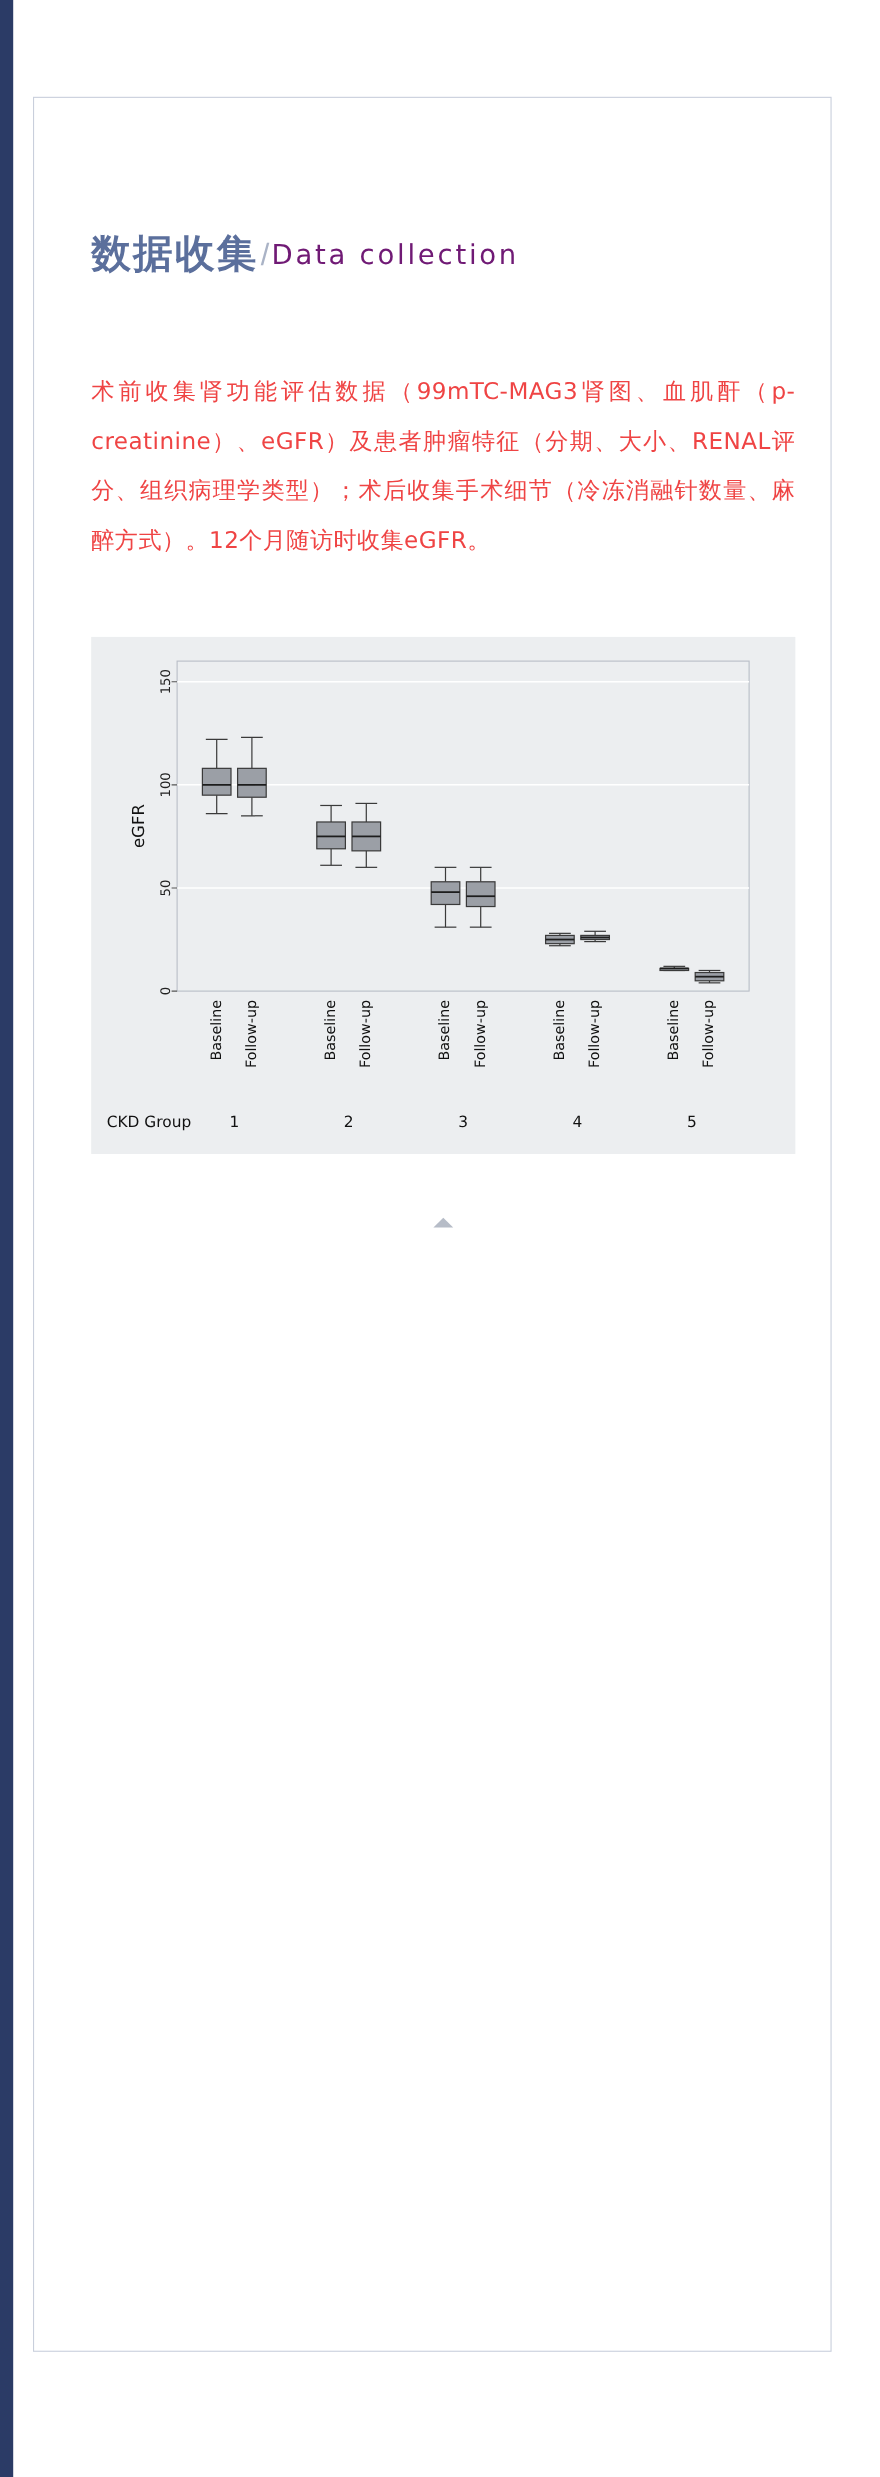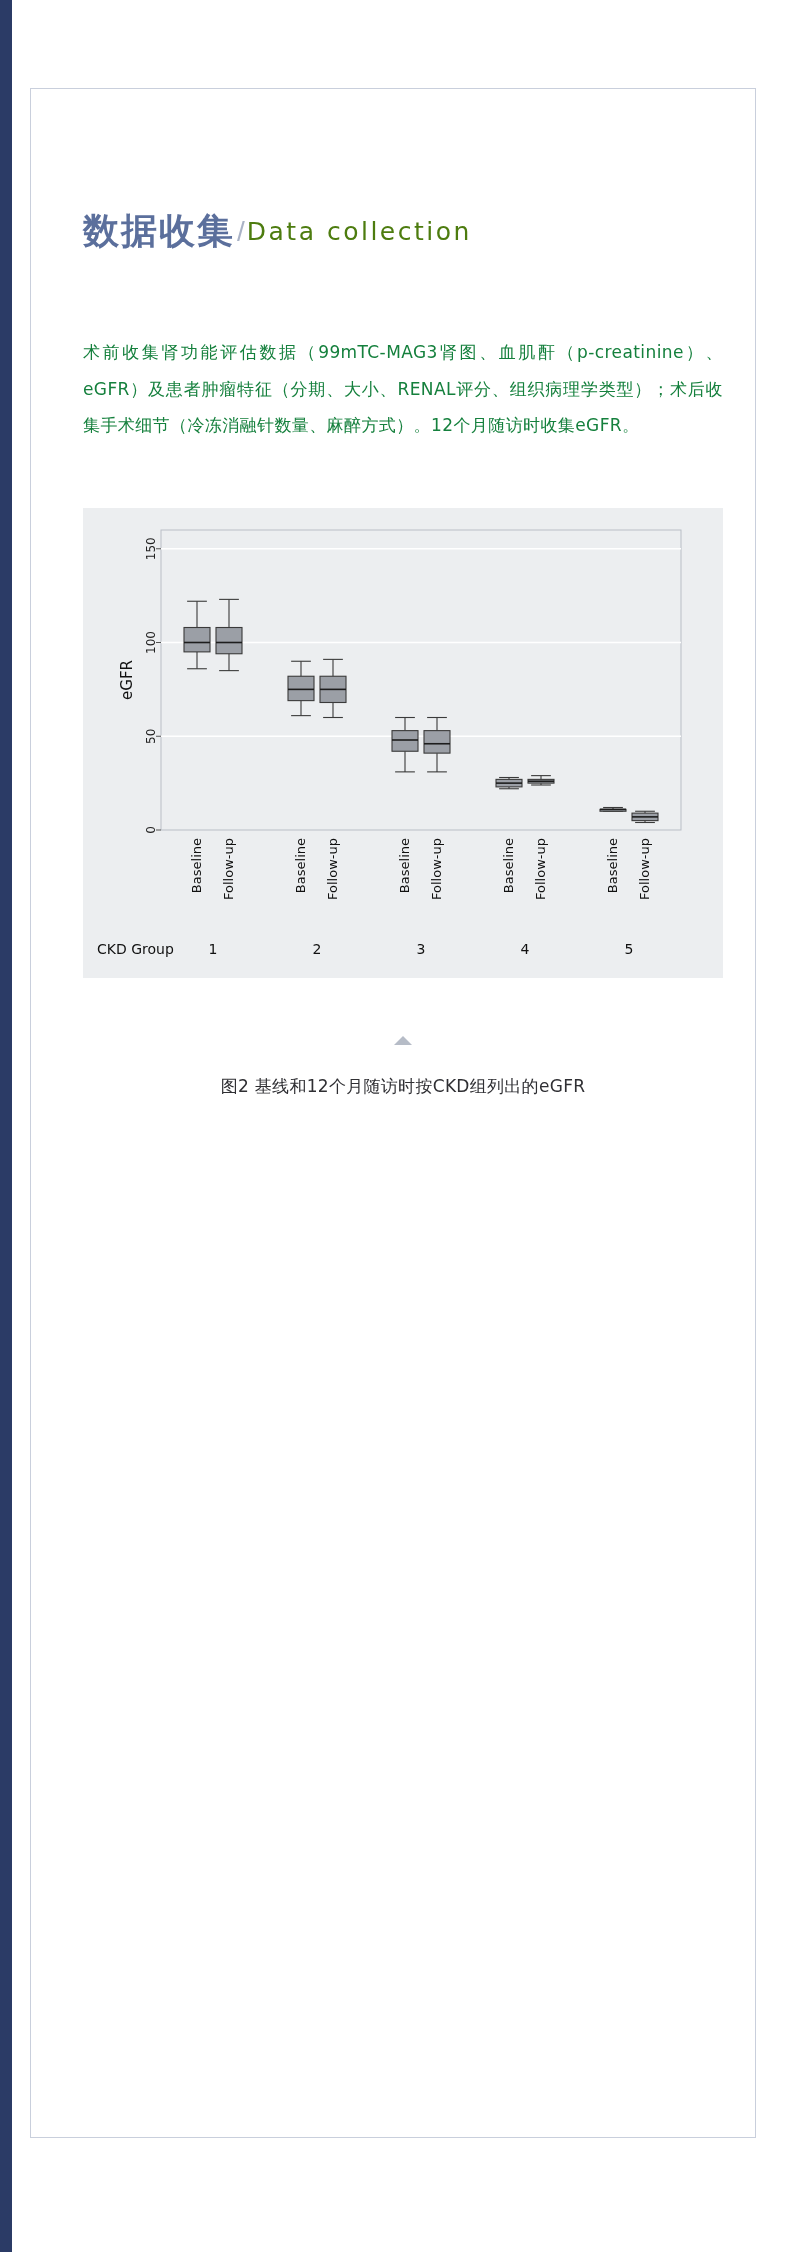--- a/index.html
+++ b/index.html
@@ -60,30 +60,30 @@
   }
   .heading .slash {
     font-size: 28px;
     color: #aab3c6;
     font-weight: 300;
     margin: 0 2px;
   }
   .heading .en {
     font-family: "DejaVu Sans", sans-serif;
     font-size: 25px;
-    color: #4d7c0f;
+    color: #701a75;
     letter-spacing: 2.5px;
     font-weight: 400;
   }
   
   .para {
     font-family: "DejaVu Sans", sans-serif;
-    font-size: 17px;
+    font-size: 21px;
     line-height: 2.15;
-    color: #15803d;
+    color: #ef4444;
     letter-spacing: 0.4px;
     text-align: justify;
     margin: 0 0 40px 0;
   }
   .para.first { margin-top: 78px; }
 
   
   .figure-wrap {
     margin-top: 64px;
     width: 640px;
@@ -237,18 +237,17 @@
               <text x="562" y="330" font-size="13" font-family="&quot;DejaVu Sans&quot;, sans-serif" fill="#111" text-anchor="end" dominant-baseline="middle" transform="rotate(-90 562 330)">Follow-up</text>
               <text x="130" y="442" font-size="14" font-family="&quot;DejaVu Sans&quot;, sans-serif" fill="#111" text-anchor="middle" dominant-baseline="middle">1</text>
               <text x="234" y="442" font-size="14" font-family="&quot;DejaVu Sans&quot;, sans-serif" fill="#111" text-anchor="middle" dominant-baseline="middle">2</text>
               <text x="338" y="442" font-size="14" font-family="&quot;DejaVu Sans&quot;, sans-serif" fill="#111" text-anchor="middle" dominant-baseline="middle">3</text>
               <text x="442" y="442" font-size="14" font-family="&quot;DejaVu Sans&quot;, sans-serif" fill="#111" text-anchor="middle" dominant-baseline="middle">4</text>
               <text x="546" y="442" font-size="14" font-family="&quot;DejaVu Sans&quot;, sans-serif" fill="#111" text-anchor="middle" dominant-baseline="middle">5</text>
               <text x="14" y="442" font-size="14" font-family="&quot;DejaVu Sans&quot;, sans-serif" fill="#111" text-anchor="start" dominant-baseline="middle">CKD Group</text>
             </svg>
         </div>
         <div class="tri-marker"></div>
-        <div class="fig-caption">图2 基线和12个月随访时按CKD组列出的eGFR</div>
       </div>
 
     </div>
   </div>
 </div>
 
 </body></html>

